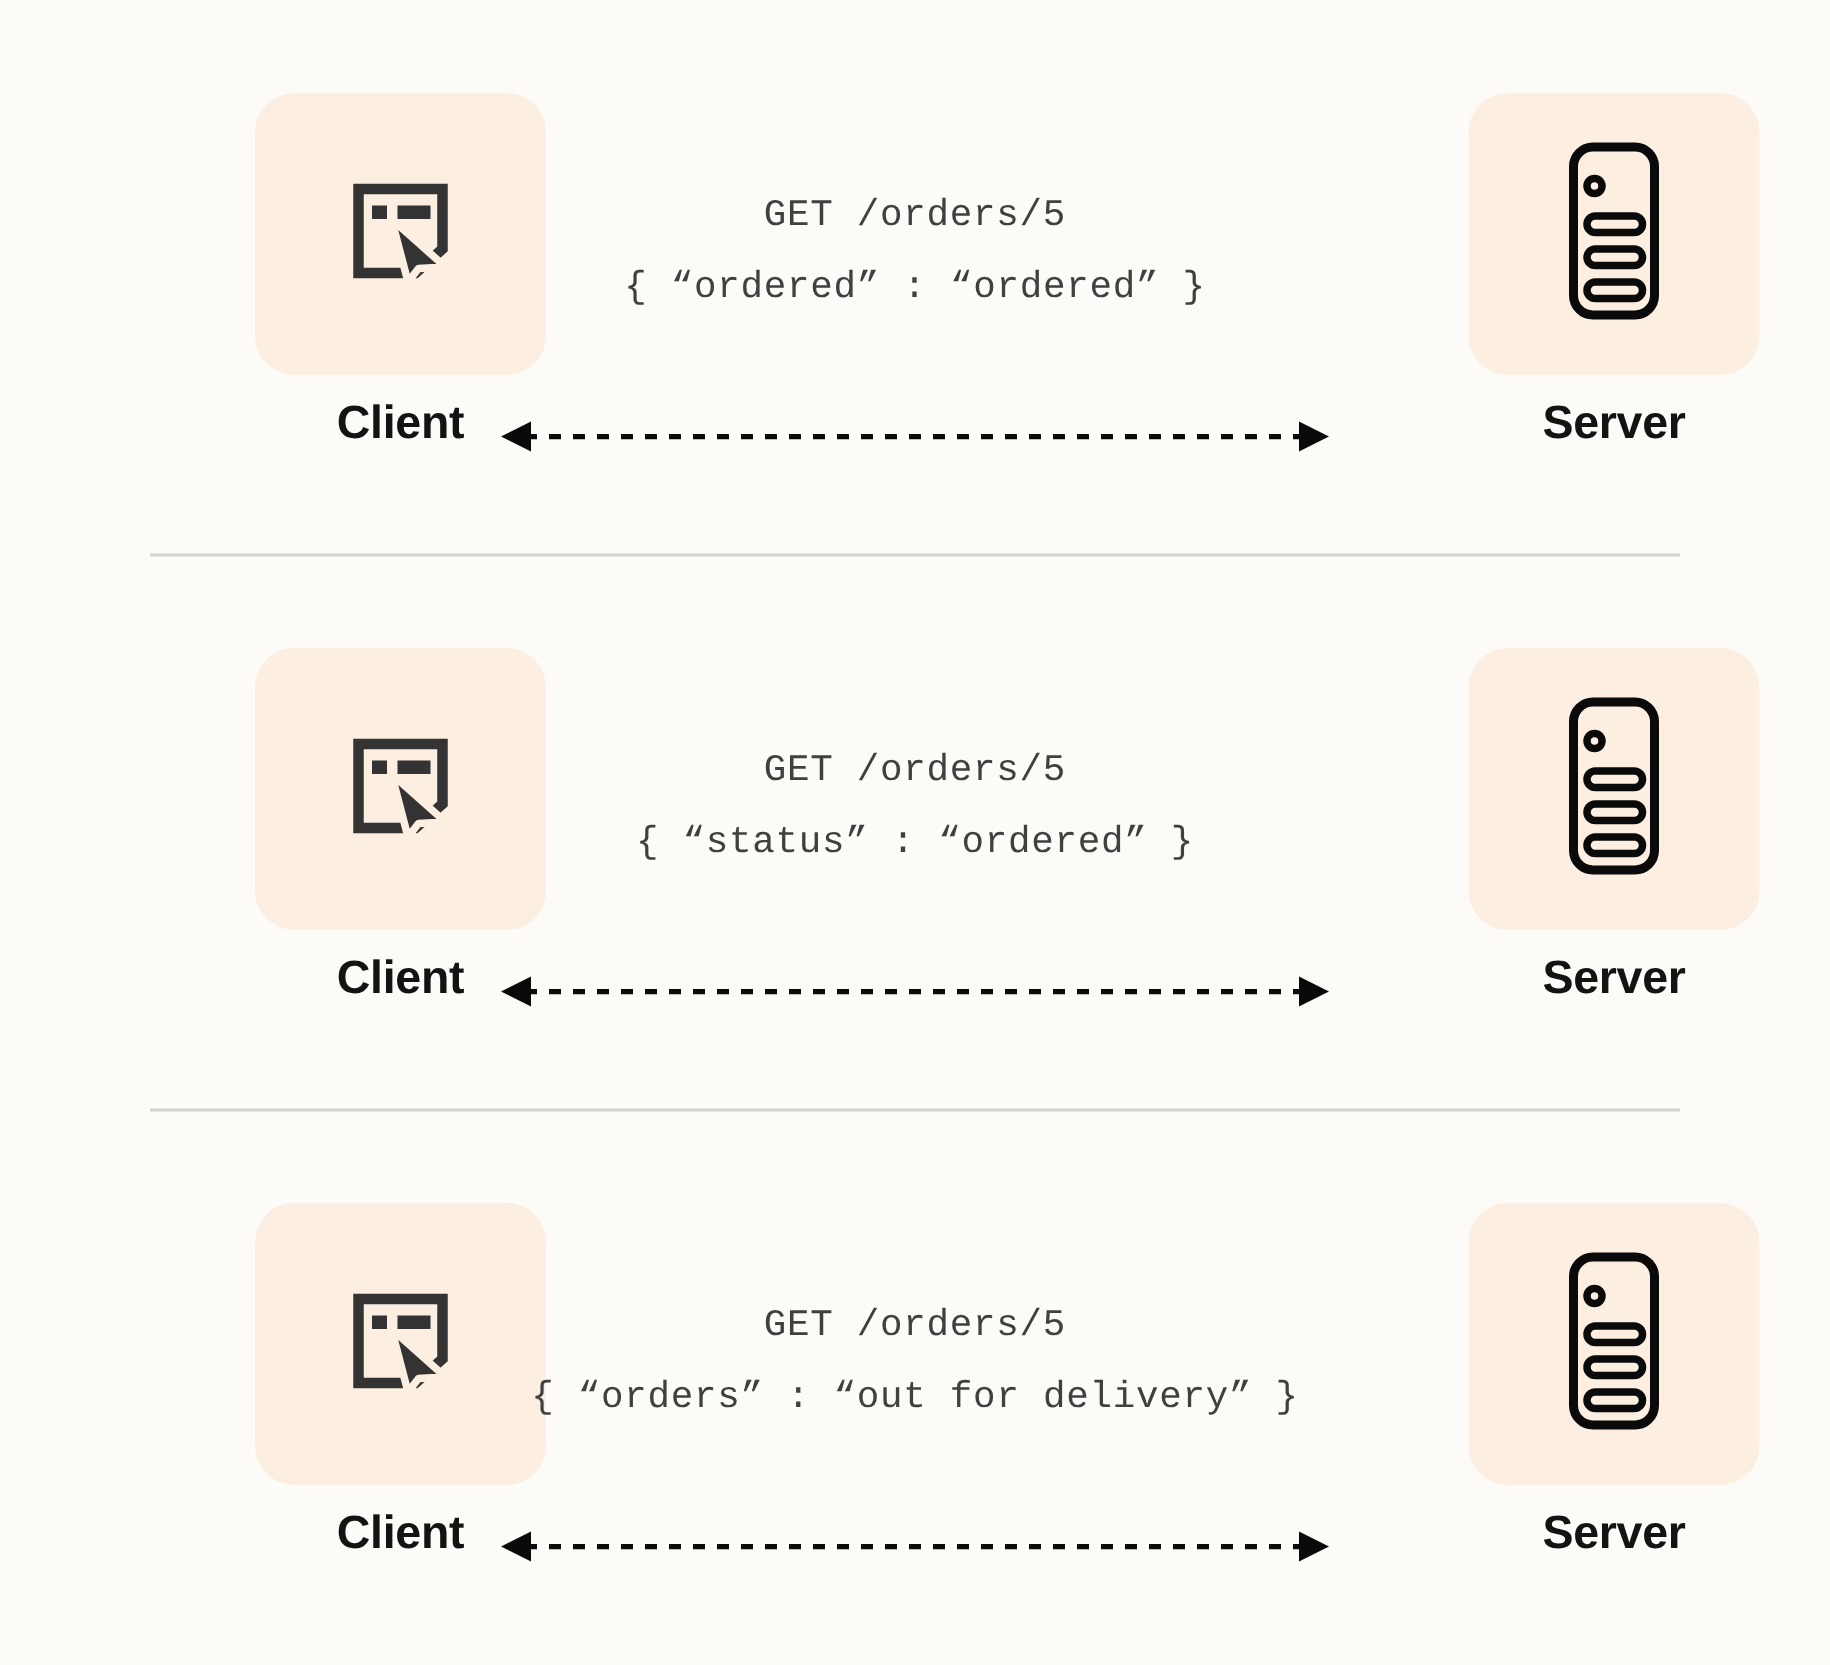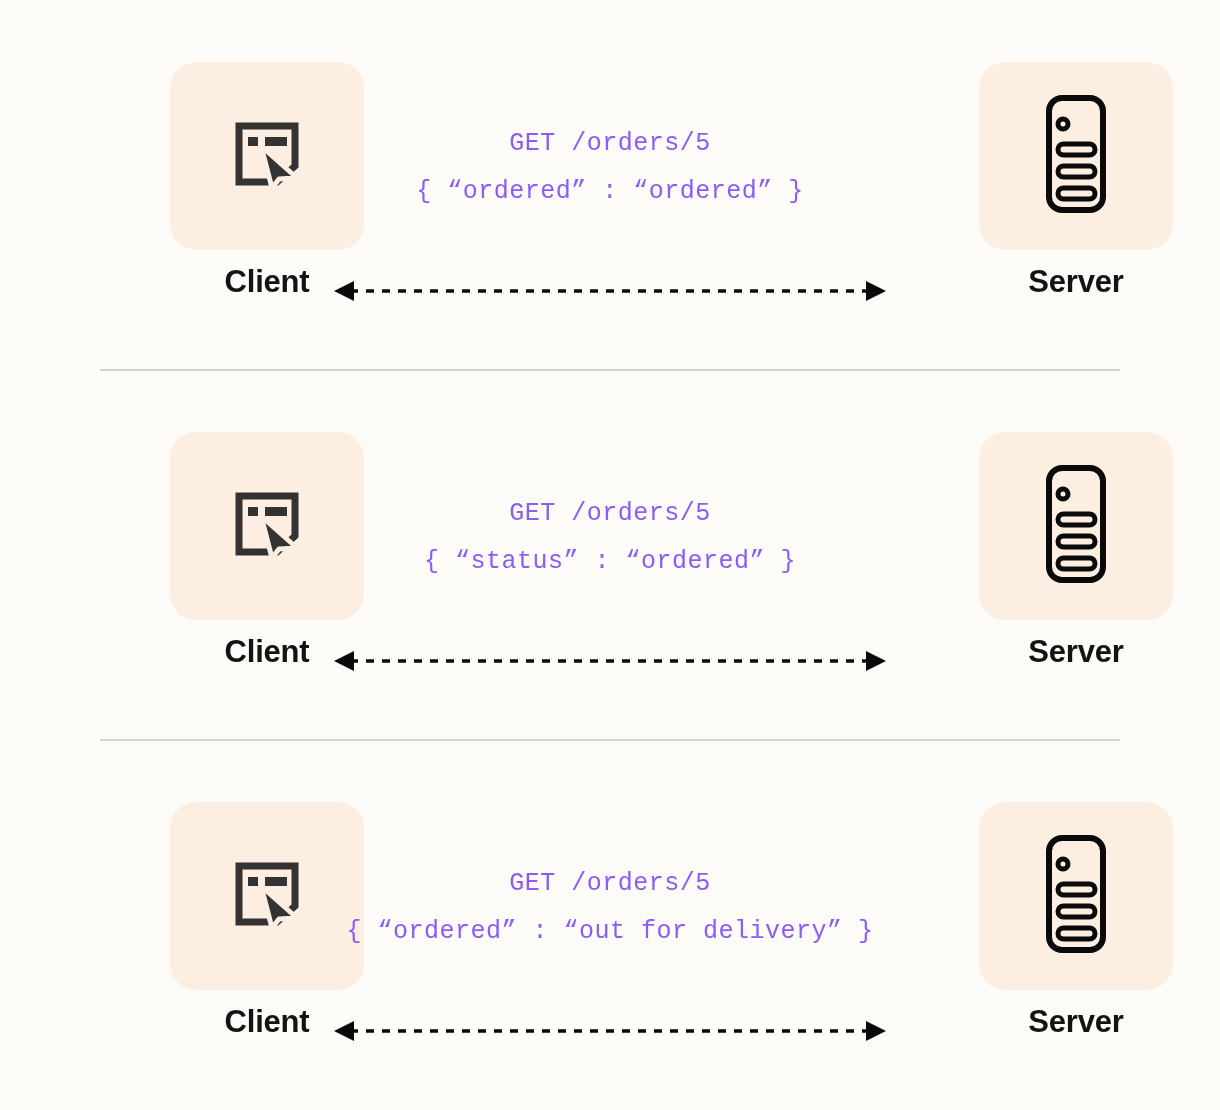--- a/index.html
+++ b/index.html
@@ -72,21 +72,21 @@
   }
 
   
   .message {
     position: absolute;
     left: 330px;
     width: 560px;
     text-align: center;
     font-family: "Liberation Mono", monospace;
     font-size: 25px;
-    color: #8b5cf6;
+    color: #404040;
     letter-spacing: 0.5px;
     line-height: 1.92;
     white-space: nowrap;
   }
   .message .line { display: block; }
 
   
   .arrow-wrap {
     position: absolute;
     left: 330px;
@@ -206,21 +206,21 @@
             <rect x="30" y="15" width="22" height="9" fill="#333333"></rect>
             <path d="M26 24 L62 56 L44 57 L37 66 Z" fill="#333333" stroke="#FCEFE2" stroke-width="5" stroke-linejoin="round"></path>
           </svg>
         </span>
       </div>
       <div class="node-label">Client</div>
     </div>
 
     <div class="message" style="top:120px;">
       <span class="line">GET /orders/5</span>
-      <span class="line">{ “ordered” : “out for delivery” }</span>
+      <span class="line">{ “orders” : “out for delivery” }</span>
     </div>
 
     <div class="arrow-wrap" style="top:279px;">
       <svg width="560" height="24" viewBox="0 0 560 24">
         <line x1="20" y1="12" x2="540" y2="12" stroke="#0A0A0A" stroke-width="3.5" stroke-dasharray="8 8" stroke-linecap="butt"></line>
         <polygon points="4,12 24,2 24,22" fill="#0A0A0A"></polygon>
         <polygon points="556,12 536,2 536,22" fill="#0A0A0A"></polygon>
       </svg>
     </div>
 

